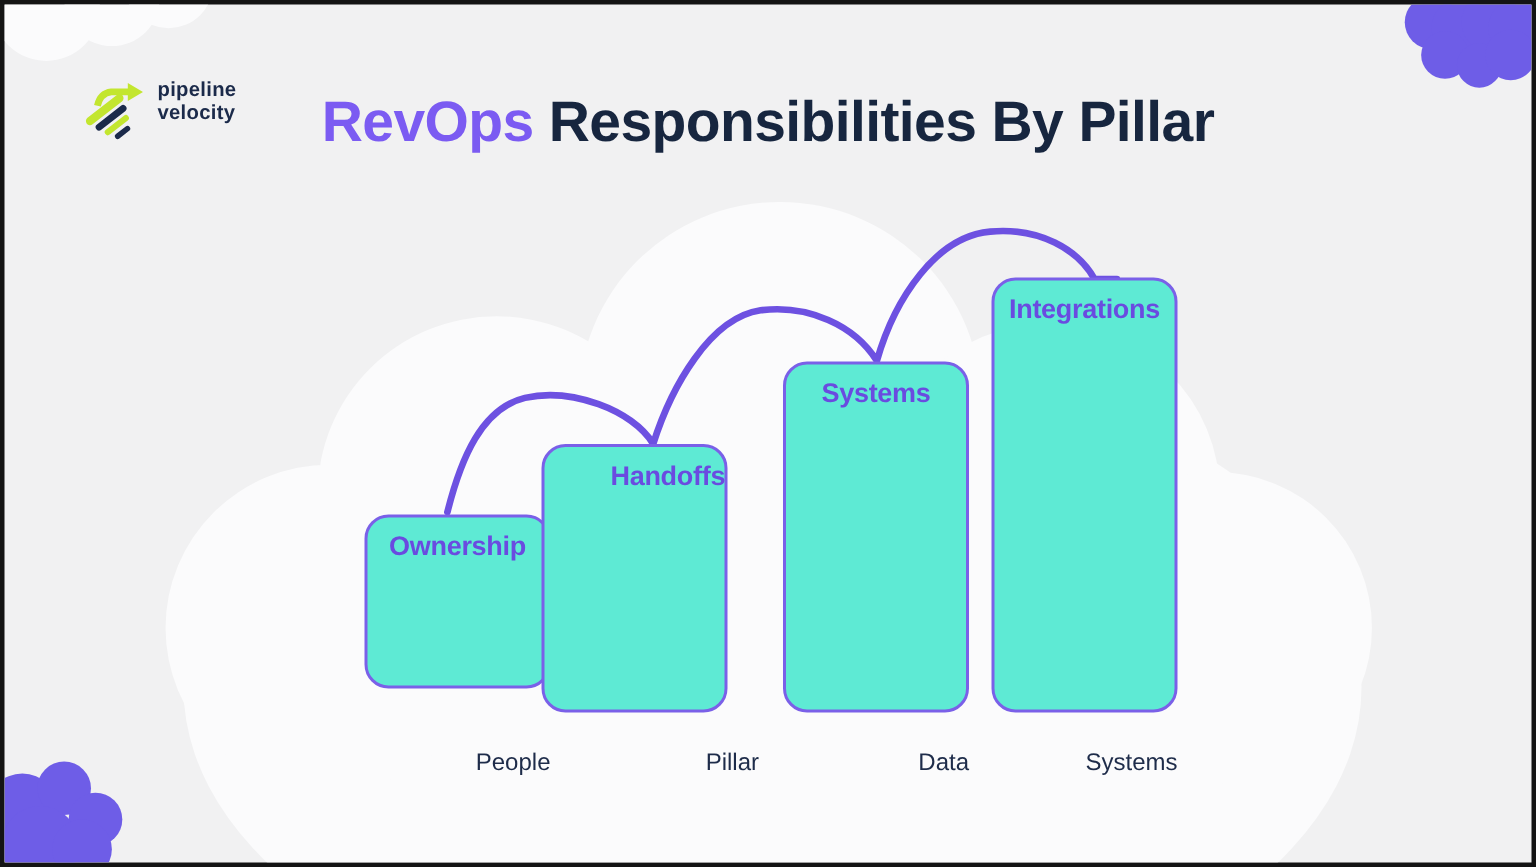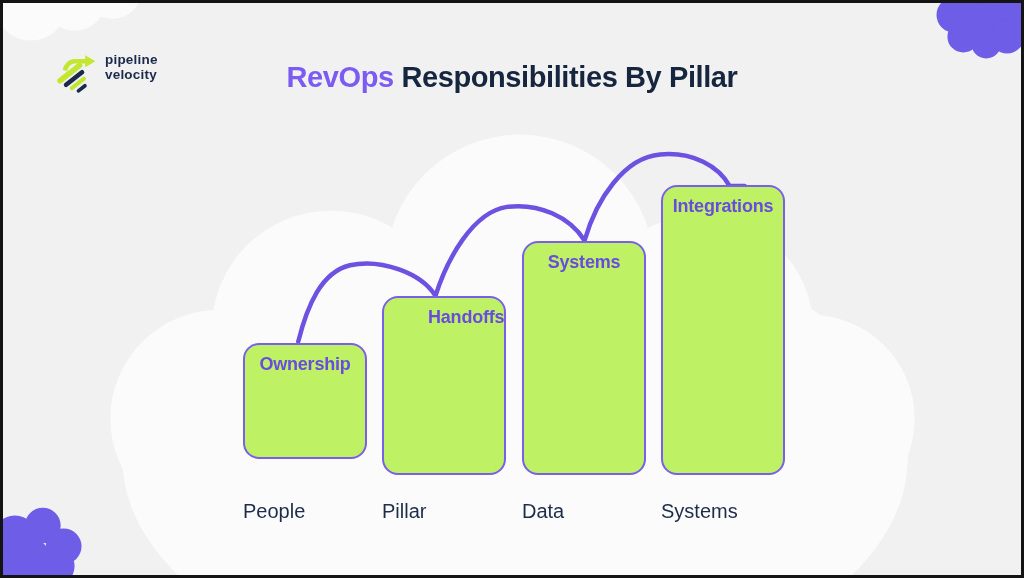--- a/index.html
+++ b/index.html
@@ -17,40 +17,40 @@
     position:absolute;left:50px;top:50px;
     display:flex;align-items:flex-start;gap:6px;
   }
   .logo-text{
     font-size:13.5px;font-weight:700;color:#1B2A4A;
     line-height:1.1;letter-spacing:.2px;
   }
   .title{
     position:absolute;top:58px;left:0;width:100%;
     text-align:center;
-    font-size:29px;font-weight:700;letter-spacing:-.4px;
+    font-size:38px;font-weight:700;letter-spacing:-.4px;
     color:#17263F;
   }
   .title .accent{color:#7B5BF2;}
   .card{
     position:absolute;
     box-sizing:border-box;
     width:124px;
-    background:#bef264;
+    background:#5eead4;
     border:2px solid #7A60E8;
     border-radius:16px;
     text-align:center;
     padding-top:9px;
     font-size:18px;font-weight:700;color:#6A4BE0;
     letter-spacing:-.2px;
   }
   .axis-label{
     position:absolute;top:497px;width:124px;
-    text-align:left;
-    font-size:20px;font-weight:500;color:#1E2C4A;
+    text-align:right;
+    font-size:16px;font-weight:500;color:#1E2C4A;
   }
 </style>
 </head>
 <body>
 
 <div class="stage">
 
   <svg class="decor" viewBox="0 0 1024 578" preserveAspectRatio="none">
 
     <g fill="#FBFBFC">
@@ -115,21 +115,21 @@
     </div>
   </div>
 
   <div class="title">
     <span class="accent">RevOps</span><span> Responsibilities By Pillar</span>
   </div>
 
   <div class="card" style="left:240px;top:340px;height:116px;">
     <span>Ownership</span>
   </div>
-  <div class="card" style="left:379px;top:293px;height:179px;padding-left:44px;">
+  <div class="card" style="left:358px;top:293px;height:179px;padding-left:44px;">
     <span>Handoffs</span>
   </div>
   <div class="card" style="left:519px;top:238px;height:234px;">
     <span>Systems</span>
   </div>
   <div class="card" style="left:658px;top:182px;height:290px;">
     <span>Integrations</span>
   </div>
 
   <div class="axis-label" style="left:240px;">People</div>

